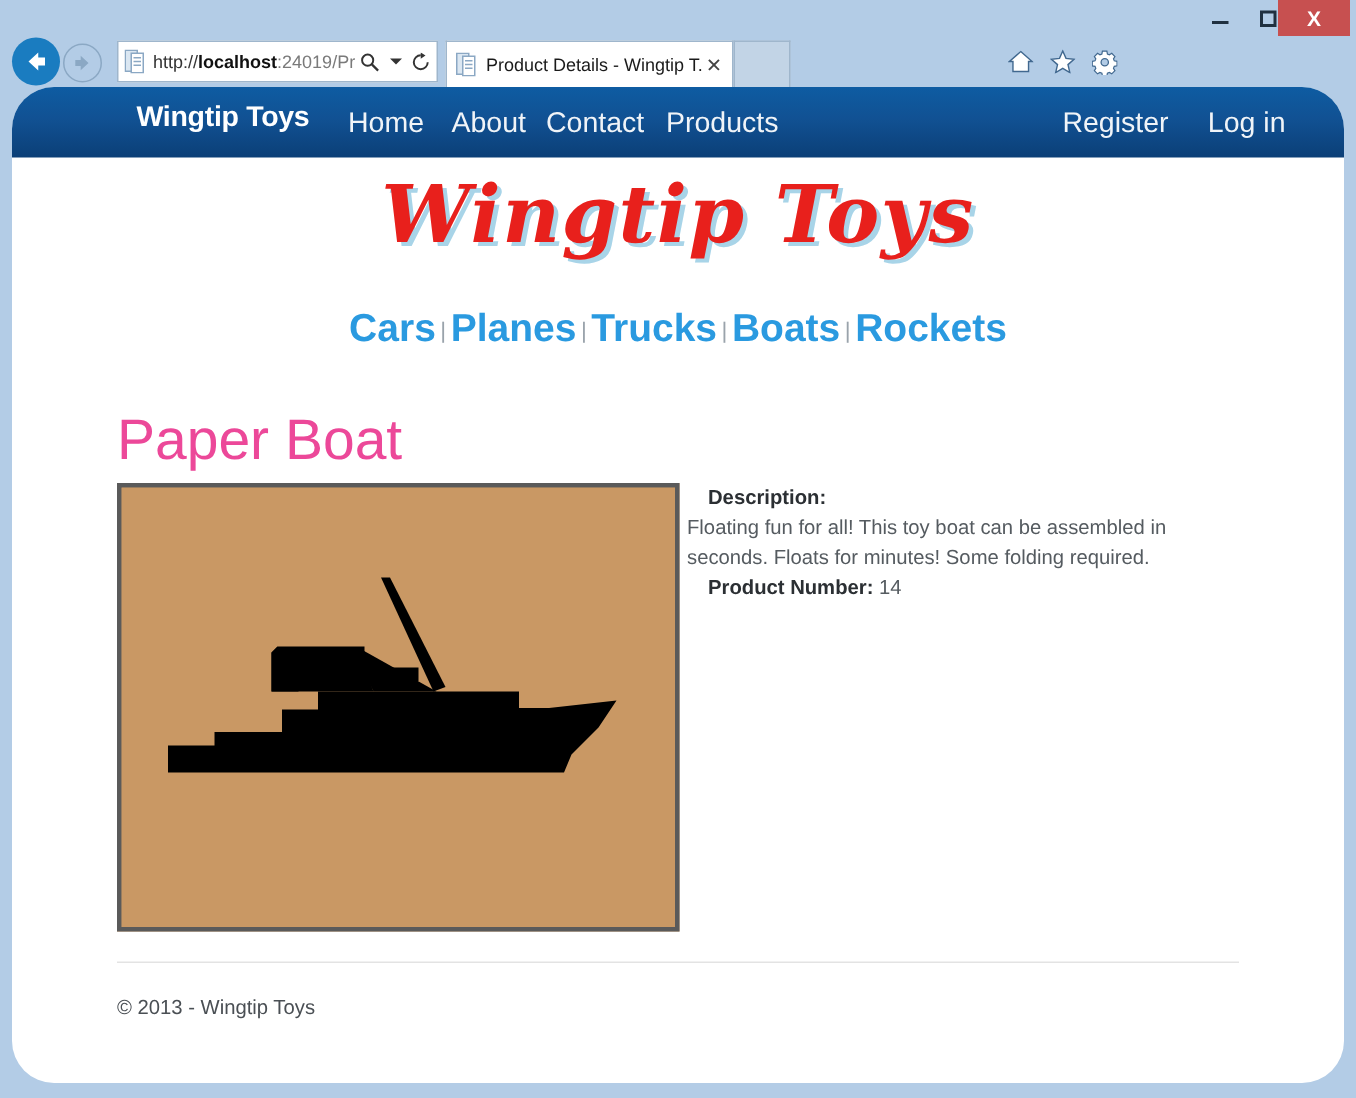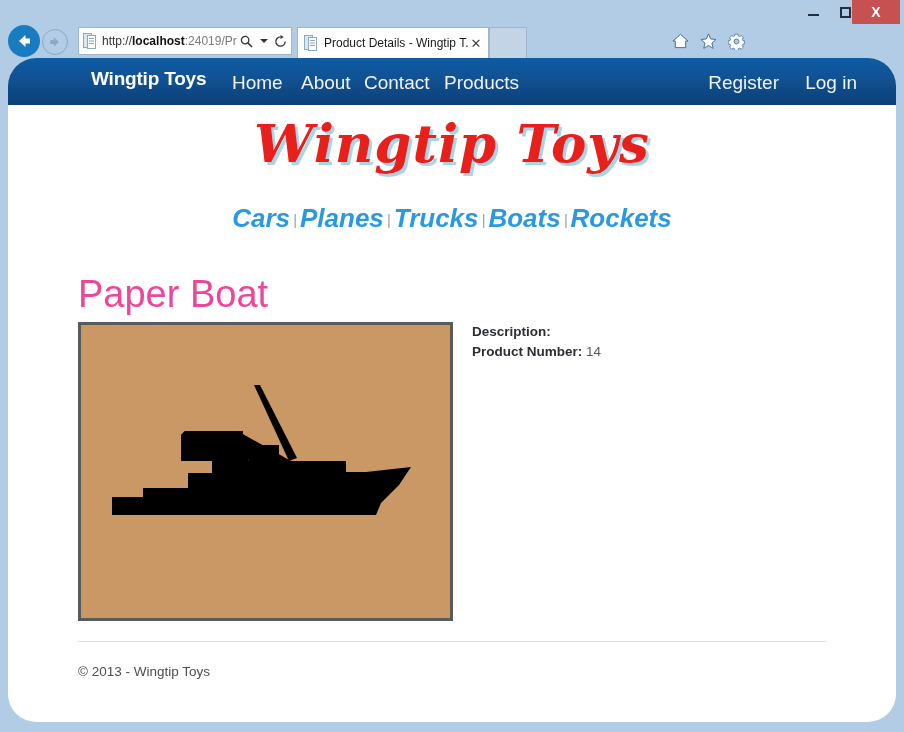--- a/index.html
+++ b/index.html
@@ -215,21 +215,20 @@
 
   
   #categories {
     position: absolute;
     left: 0; top: 145px;
     width: 888px;
     text-align: center;
     font-size: 26px;
     font-weight: bold;
     color: #2a9ae0;
-    font-style: italic;
   }
   #categories a {
     color: #2a9ae0;
     text-decoration: none;
   }
   #categories .sep {
     color: #9aa3ab;
     font-size: 15px;
     font-weight: normal;
     padding: 0 3px;
@@ -408,20 +407,21 @@
 
           <path d="M173 60 L179 60 L216 133 L208 136 Z"></path>
 
           <path d="M160 108 L210 136 L168 136 L160 120 Z"></path>
         </g>
       </svg>
     </div>
 
     <div id="details">
       <div class="detail-line"><b>Description:</b></div>
+      <div class="detail-line">Floating fun for all! This toy boat can be assembled in seconds. Floats for minutes!  Some folding required.</div>
       <div class="detail-line"><b>Product Number:</b> <span>14</span></div>
     </div>
 
     <div id="footer-rule"></div>
     <div id="footer-text">© 2013 - Wingtip Toys</div>
 
   </div>
 </div>
 
 </body></html>

